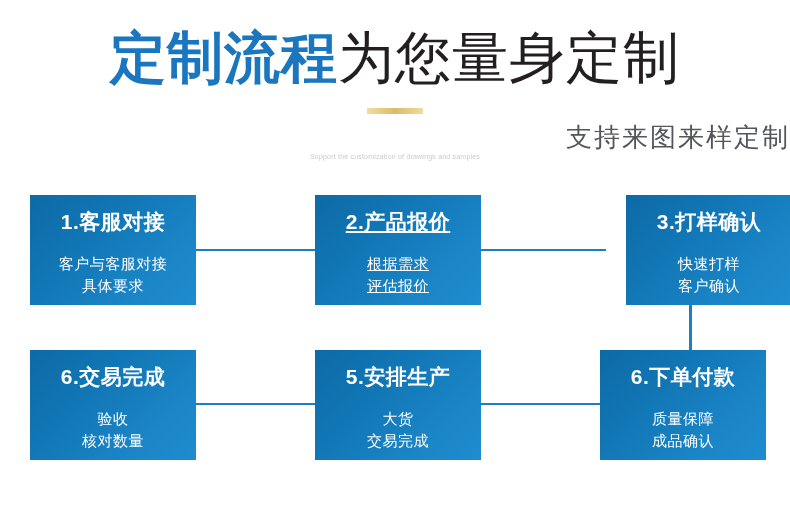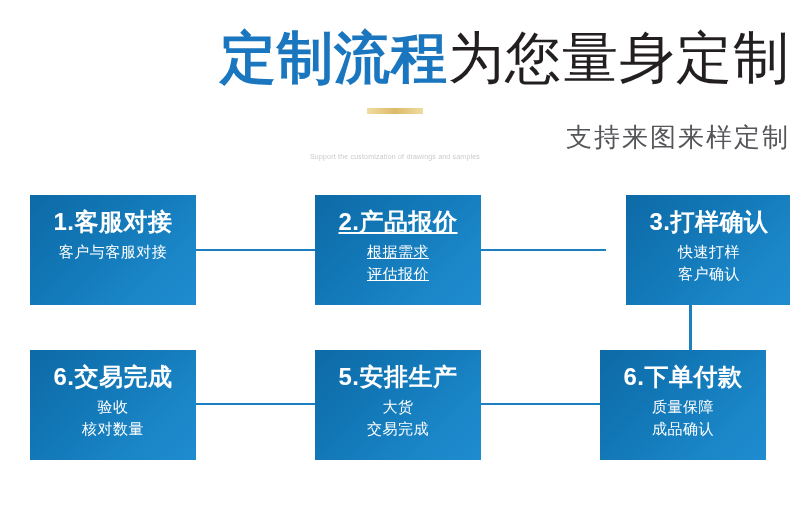--- a/index.html
+++ b/index.html
@@ -21,21 +21,21 @@
     left: 0;
     top: 0;
     width: 790px;
     height: 180px;
   }
   .title {
     position: absolute;
     left: 0;
     top: 26px;
     width: 790px;
-    text-align: right;
+    text-align: center;
     font-size: 56px;
     line-height: 64px;
     font-weight: bold;
     letter-spacing: 1px;
     white-space: nowrap;
   }
   .title .t-accent {
     color: #1a76be;
   }
   .title .t-plain {
@@ -89,28 +89,28 @@
     width: 166px;
     height: 110px;
     background: linear-gradient(135deg, #0d6aa6 0%, #1277b6 38%, #1b87c9 78%, #1e8ccf 100%);
     color: #ffffff;
     box-sizing: border-box;
     padding-top: 12px;
     text-align: center;
     z-index: 2;
   }
   .node-title {
-    font-size: 24px;
+    font-size: 21px;
     line-height: 30px;
     font-weight: bold;
     letter-spacing: 0.5px;
     white-space: nowrap;
   }
   .node-lines {
-    margin-top: 4px;
+    margin-top: 16px;
   }
   .node-line {
     font-size: 15px;
     line-height: 22px;
     font-weight: normal;
     letter-spacing: 0.5px;
     white-space: nowrap;
   }
 
   
@@ -150,20 +150,21 @@
   <div class="conn conn-h1"></div>
   <div class="conn conn-h2"></div>
   <div class="conn conn-v1"></div>
   <div class="conn conn-h3"></div>
   <div class="conn conn-h4"></div>
 
   <div class="node n1">
     <div class="node-title">1.客服对接</div>
     <div class="node-lines">
       <div class="node-line">客户与客服对接</div>
+      <div class="node-line">具体要求</div>
     </div>
   </div>
 
   <div class="node n2">
     <div class="node-title">2.产品报价</div>
     <div class="node-lines">
       <div class="node-line">根据需求</div>
       <div class="node-line">评估报价</div>
     </div>
   </div>

